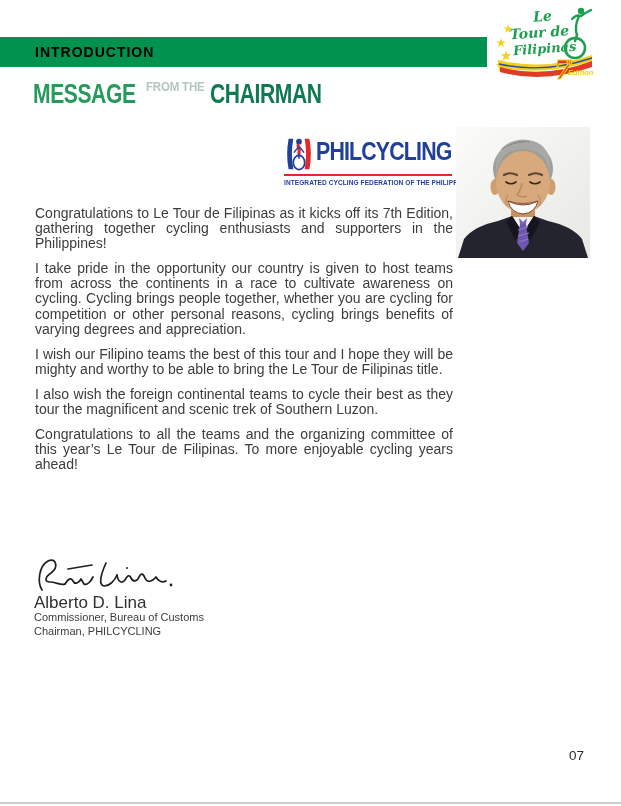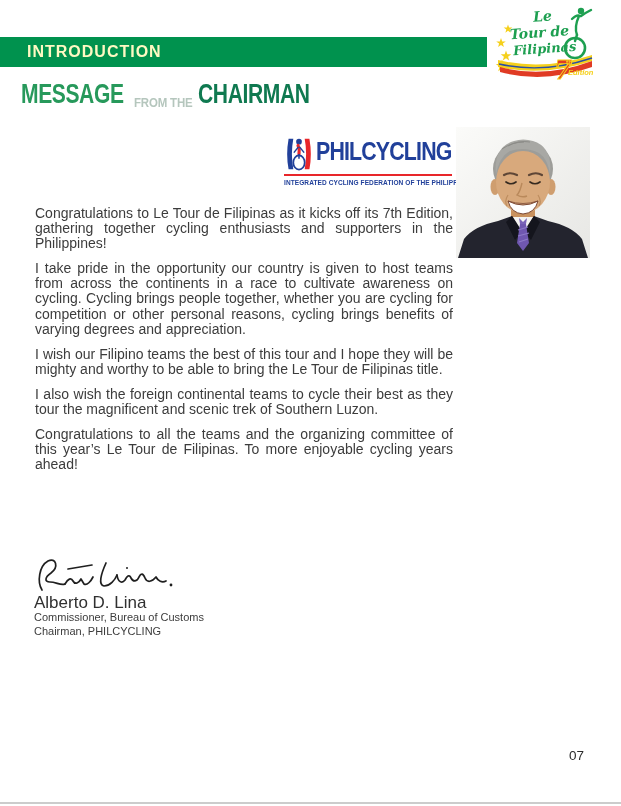--- a/index.html
+++ b/index.html
@@ -6,26 +6,26 @@
     --header-green:#00924e; --title-green:#27995b; --title-light:#b5c6bd;
     --title-dark:#0f7950; --pc-blue:#21409a; --pc-red:#e8262a;
     --logo-green:#1d9f50; --star-yellow:#f5d01c; --body-text:#3c3c3c;
   }
   *{box-sizing:border-box;margin:0;padding:0}
   body{background:#ffffff;font-family:"Liberation Sans",sans-serif}
   .page{position:relative;width:621px;height:806px;background:#ffffff;overflow:hidden}
 
   .intro-bar{position:absolute;left:0;top:37px;width:487px;height:30px;
     background:var(--header-green,#00924e);display:flex;align-items:center}
-  .intro-bar span{color:#fef9c3;font-weight:bold;font-size:16px;letter-spacing:1px;
-    padding-left:27px}
+  .intro-bar span{color:#000000;font-weight:bold;font-size:14px;letter-spacing:1px;
+    padding-left:35px}
 
   .event-logo{position:absolute;left:492px;top:3px;width:108px;height:80px}
 
-  .page-title{position:absolute;left:21px;top:79px;display:flex;align-items:flex-end;white-space:nowrap}
+  .page-title{position:absolute;left:33px;top:79px;display:flex;align-items:flex-start;white-space:nowrap}
   .page-title span{display:inline-block;font-weight:bold;transform-origin:left bottom}
   .t1{font-size:27px;color:var(--title-green,#27995b);transform:scaleX(.78);margin-right:-19px;letter-spacing:-.5px}
   .t2{font-size:13.5px;color:var(--title-light,#b5c6bd);transform:scaleX(.85);margin-right:-4px;letter-spacing:-.2px}
   .t3{font-size:27px;color:var(--title-dark,#0f7950);transform:scaleX(.78);letter-spacing:-.5px}
 
   .philcycling{position:absolute;left:284px;top:136px;width:168px}
   .pc-row{display:flex;align-items:flex-start;height:36px}
   .pc-icon{width:30px;height:36px;flex:0 0 30px}
   .pc-name{display:inline-block;font-weight:bold;font-size:26px;line-height:30px;
     color:var(--pc-blue,#21409a);transform:scaleX(.82);transform-origin:left bottom;

